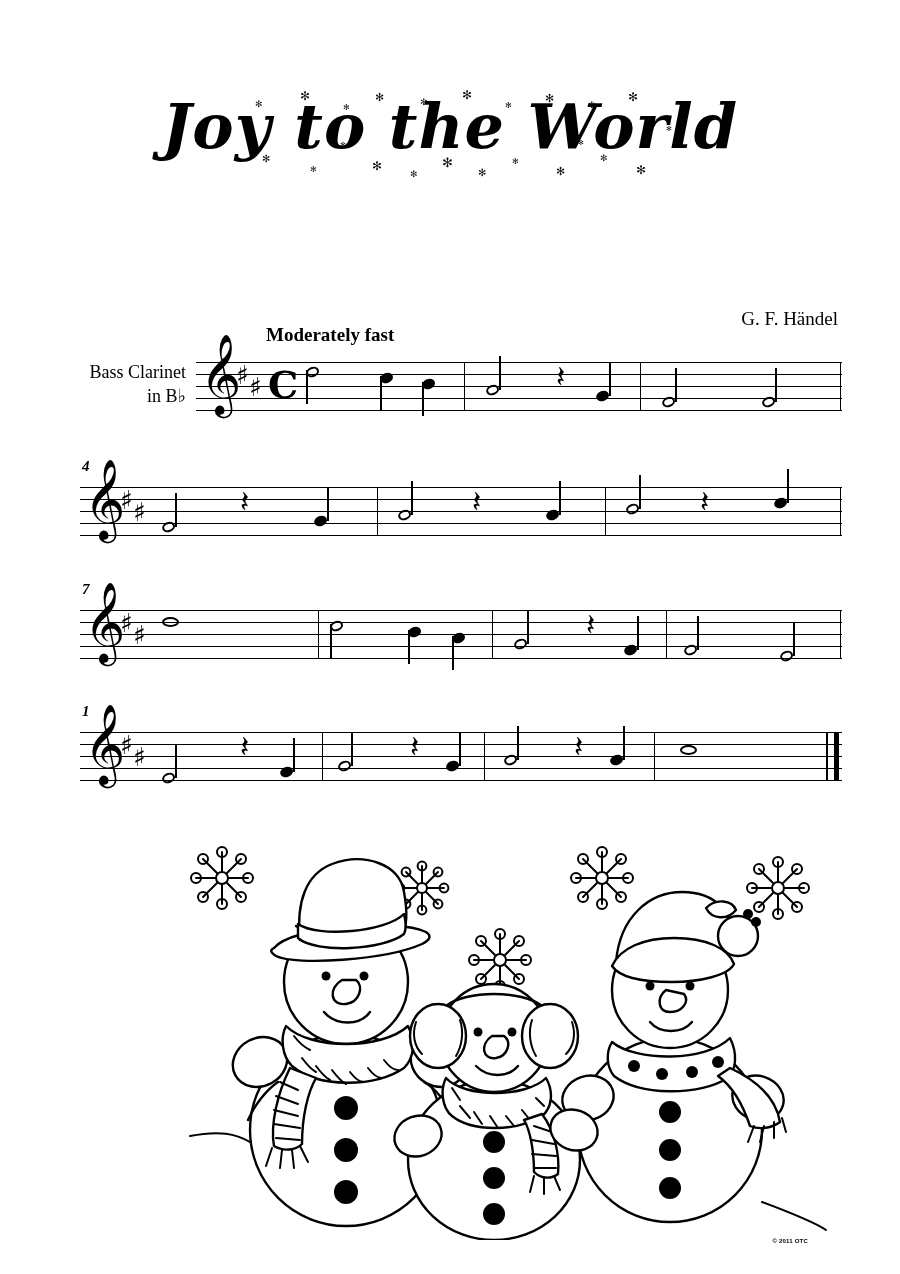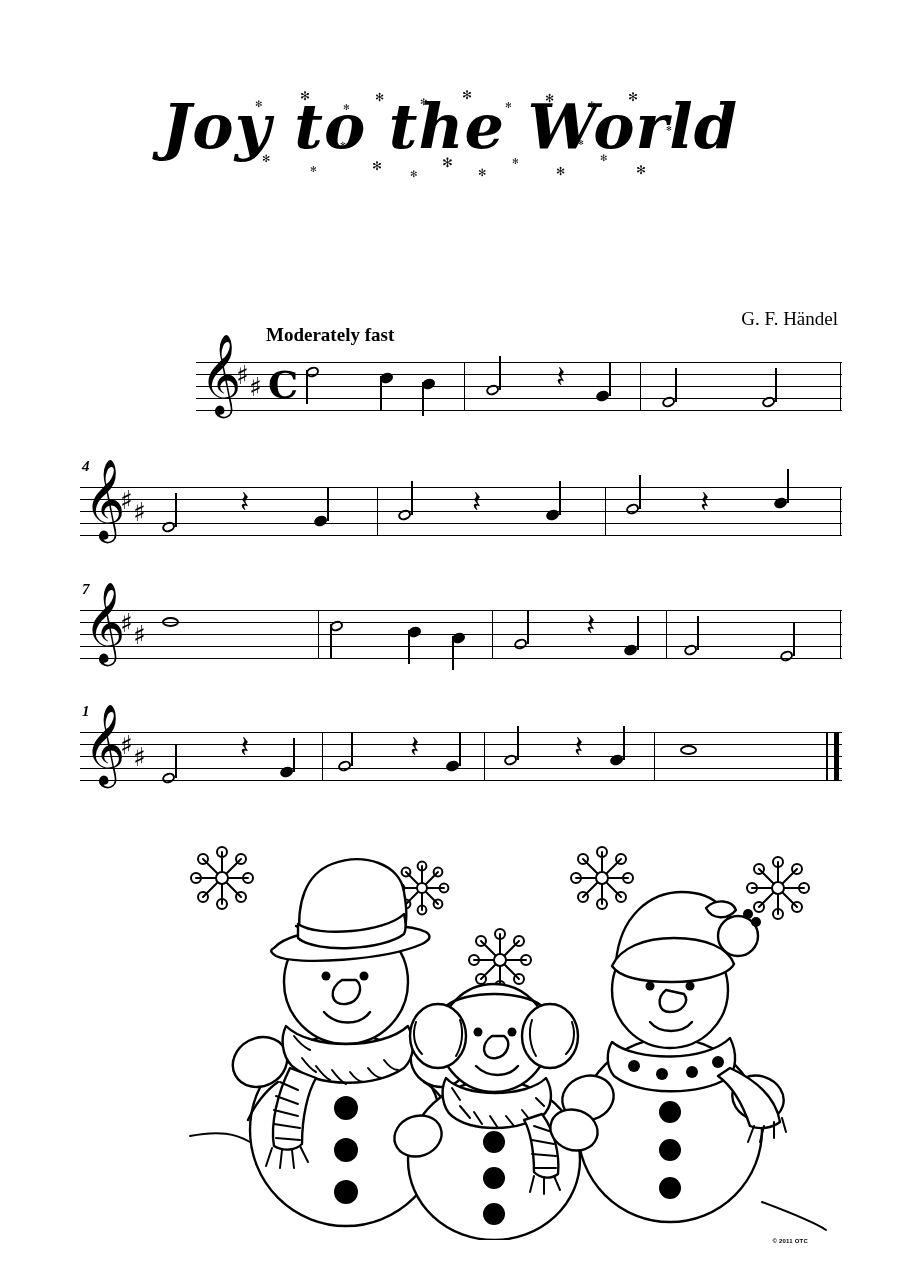--- a/index.html
+++ b/index.html
@@ -225,20 +225,24 @@
     <span class="flake" style="left:600px;top:58px;font-size:9px;">✻</span>
     <span class="flake" style="left:636px;top:68px;font-size:12px;">✻</span>
     <span class="flake" style="left:224px;top:30px;font-size:7px;">✻</span>
     <span class="flake" style="left:666px;top:30px;font-size:7px;">✻</span>
     <span class="flake" style="left:340px;top:46px;font-size:7px;">✻</span>
     <span class="flake" style="left:578px;top:44px;font-size:7px;">✻</span>
   </div>
 
   <div class="composer">G. F. Händel</div>
   <div class="tempo">Moderately fast</div>
+  <div class="instrument">
+    <span>Bass Clarinet</span>
+    <span class="l2">in B♭</span>
+  </div>
 
   <div class="system" style="left:196px; top:340px; width:646px;">
     <div class="staff" style="width:646px;">
       <div class="line"></div>
         <div class="line"></div>
         <div class="line"></div>
         <div class="line"></div>
         <div class="line"></div>
     </div>
     <div class="clef" style="left:4px; top:-1px;">𝄞</div>

